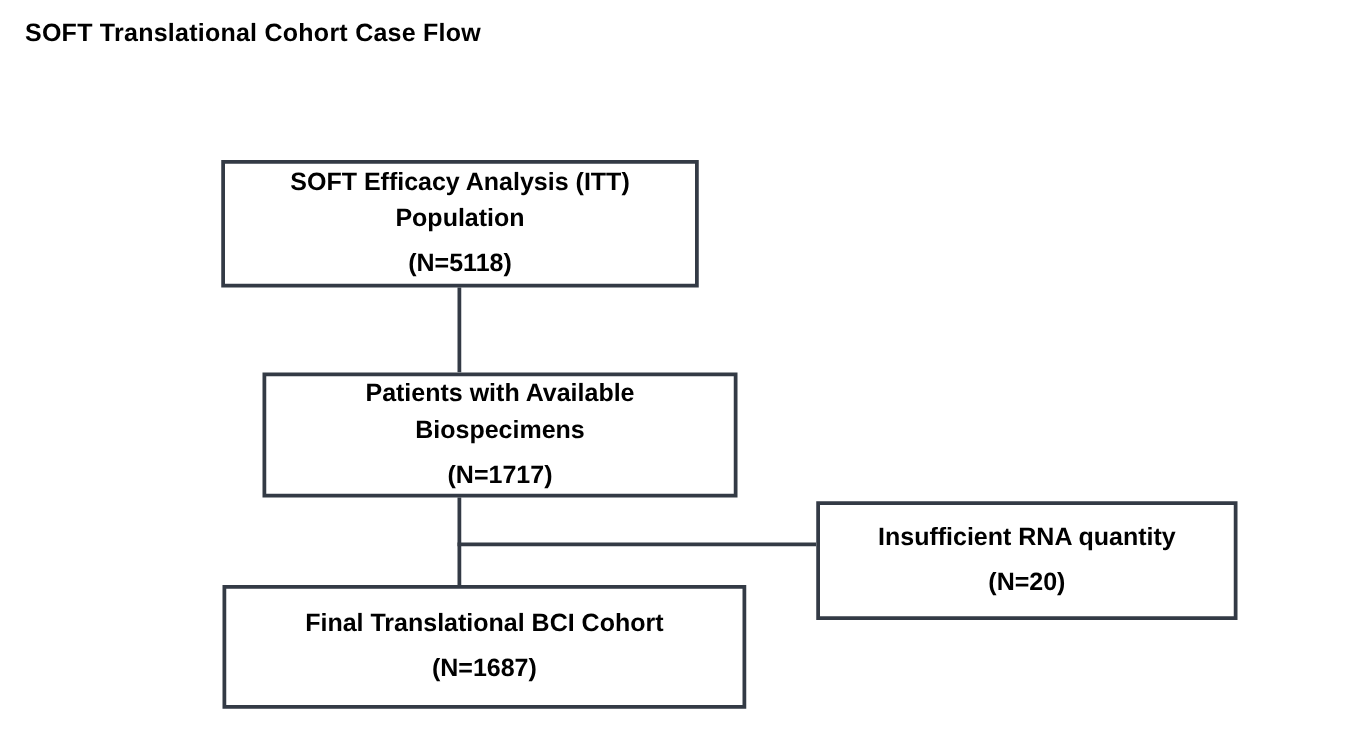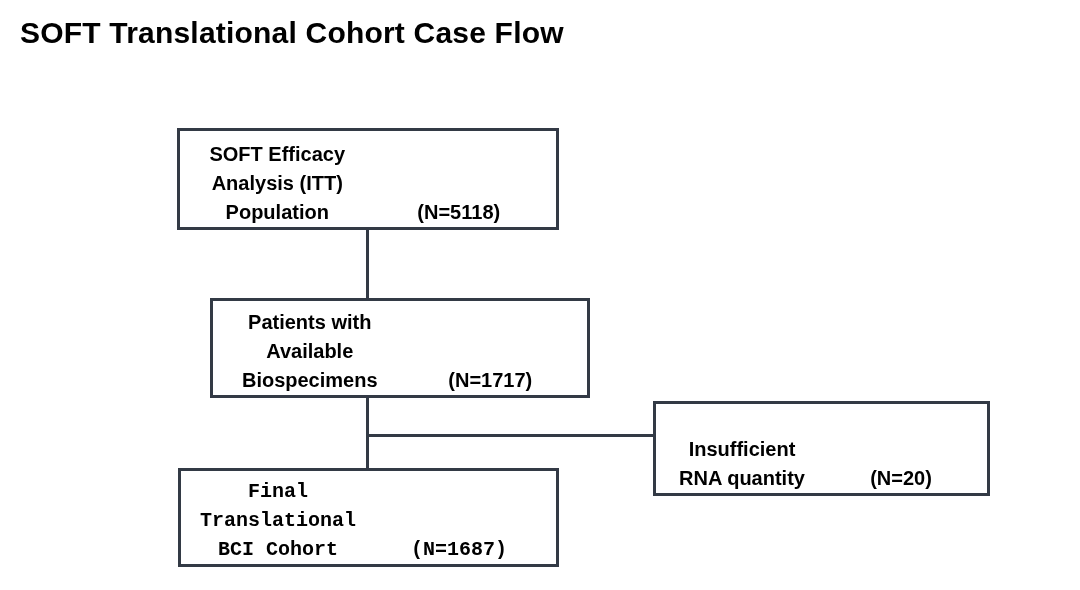--- a/index.html
+++ b/index.html
@@ -10,47 +10,47 @@
     overflow: hidden;
   }
   .canvas {
     position: relative;
     width: 1080px; height: 590px;
     background: #ffffff;
   }
   .title {
     position: absolute;
     left: 20px; top: 16px;
-    font-size: 30px;
+    font-size: 20px;
     font-weight: bold;
     color: #000000;
     letter-spacing: 0.2px;
     white-space: nowrap;
   }
   .flow-box {
     position: absolute;
     border: 3px solid #333a45;
     background: #ffffff;
     display: flex;
-    flex-direction: row;
+    flex-direction: column;
     align-items: flex-end;
     justify-content: center;
     gap: 7px;
     text-align: center;
     color: #000000;
     font-weight: bold;
     font-size: 20px;
     line-height: 29px;
     padding: 0 10px;
   }
   .box-label, .box-n { width: 100%; }
   .box-itt   { left: 177px; top: 128px; width: 382px; height: 102px; }
   .box-bio   { left: 178px; top: 298px; width: 380px; height: 100px; margin-left: 32px; }
   .box-rna   { left: 653px; top: 401px; width: 337px; height:  95px; }
-  .box-final { left: 178px; top: 468px; width: 381px; height:  99px; font-family: Liberation Mono, monospace; }
+  .box-final { left: 178px; top: 468px; width: 419px; height:  99px; }
   .connector {
     position: absolute;
     background: #333a45;
   }
   .conn-v1 { left: 366px; top: 230px; width: 3px;   height: 68px; }
   .conn-v2 { left: 366px; top: 398px; width: 3px;   height: 70px; }
   .conn-h1 { left: 366px; top: 434px; width: 287px; height: 3px;  }
 </style>
 </head>
 <body>

